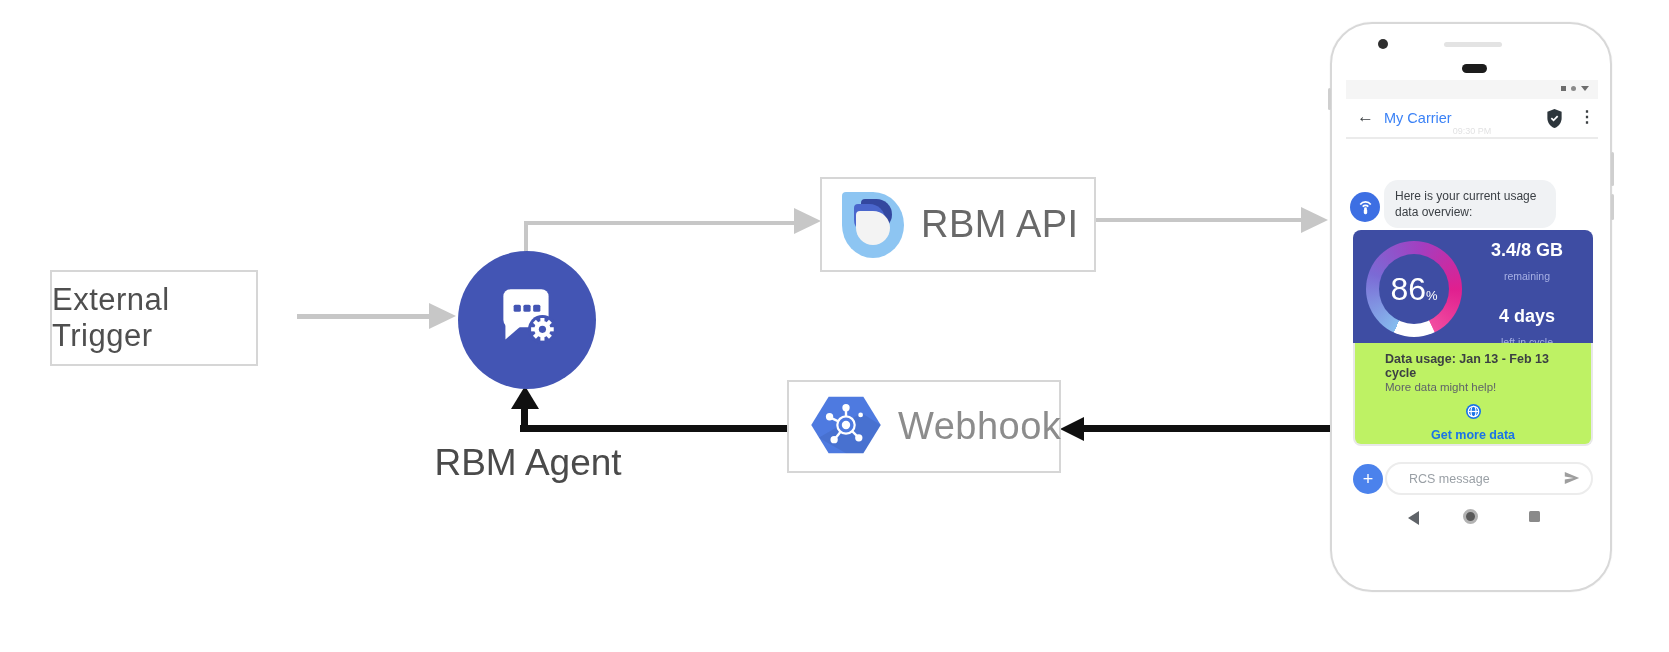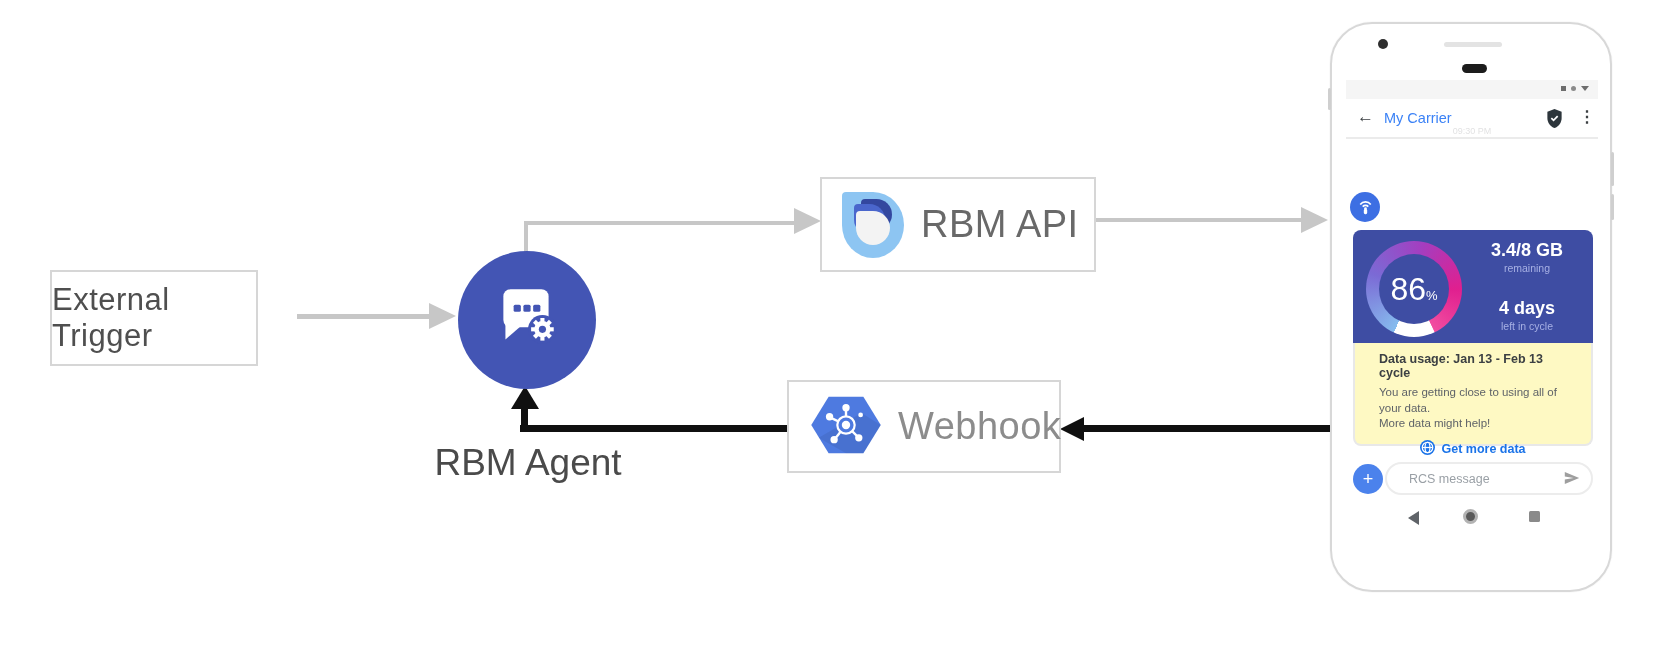--- a/index.html
+++ b/index.html
@@ -76,29 +76,29 @@
   #hero-card { position:absolute; left:7px; top:150px; width:240px; height:113px; background:#3e4da3; border-radius:8px 8px 0 0; }
   #donut { position:absolute; left:13px; top:11px; width:96px; height:96px; border-radius:50%;
            background:conic-gradient(from 205deg, #86bcee 0deg, #7b6ad5 85deg, #a43ec0 165deg, #e01f8f 245deg, #f14da0 309deg, #ffffff 310deg 360deg); }
   #donut::after { content:""; position:absolute; left:13px; top:13px; width:70px; height:70px; border-radius:50%; background:#3e4da3; }
   #donut-text { position:absolute; left:0; top:0; width:96px; height:96px; display:flex; align-items:center; justify-content:center;
                 color:#fff; z-index:2; }
   #donut-text .pct { font-size:32px; font-weight:400; }
   #donut-text .pct-unit { font-size:13px; margin-top:12px; }
   #hero-stats { position:absolute; left:112px; top:10px; width:124px; text-align:center; color:#fff; }
   .stat-big { font-size:18px; font-weight:700; }
-  .stat-sub { font-size:10.5px; color:#a7b0e4; margin-top:1px; }
+  .stat-sub { font-size:10.5px; color:#a7b0e4; margin-top:9px; }
   .stat-gap { margin-top:24px; }
 
-  #card-body { position:absolute; left:7px; top:263px; width:240px; height:103px; background:#fef9c3;
-               border:2px solid #e8e8e8; border-top:none; border-radius:0 0 8px 8px; padding:9px 24px 0; }
+  #card-body { position:absolute; left:7px; top:263px; width:240px; height:103px; background:#bef264;
+               border:2px solid #e8e8e8; border-top:none; border-radius:0 0 8px 8px; padding:9px 30px 0; }
   #card-title { font-size:12.5px; font-weight:700; color:#3c4043; }
   .card-line { font-size:11.5px; line-height:15.5px; color:#5f6368; }
   #card-body .first { margin-top:5px; }
-  #card-action { display:flex; align-items:center; justify-content:center; gap:6px; margin-top:8px; cursor:pointer; }
+  #card-action { display:flex; align-items:center; justify-content:center; gap:6px; margin-top:8px; cursor:pointer;flex-direction:column; }
   #card-action span { font-size:12.5px; font-weight:600; color:#1a73e8; }
 
   #plus-btn { position:absolute; left:7px; top:384px; width:30px; height:30px; border-radius:50%; background:#4b82ec;
               color:#fff; font-size:18px; display:flex; align-items:center; justify-content:center; }
   #compose-pill { position:absolute; left:39px; top:382px; width:208px; height:33px; border:2px solid #ececec; border-radius:17px; background:#fff; }
   #compose-input { position:absolute; left:14px; top:2px; width:150px; height:26px; border:none; outline:none; font-size:12.5px;
                    font-family:"Liberation Sans", sans-serif; color:#5f6368; background:transparent;margin-left:8px; }
   #compose-input::placeholder { color:#9aa0a6; }
   #send-wrap { position:absolute; right:10px; top:6px; }
 
@@ -227,38 +227,41 @@
         <span>
           <svg width="21" height="21" viewBox="0 0 30 30">
             <path d="M7.5 13.5 A 9.5 9.5 0 0 1 22.5 13.5" stroke="#ffffff" stroke-width="2.4" fill="none"></path>
             <path d="M11 16.5 A 5.5 5.5 0 0 1 19 16.5" stroke="#ffffff" stroke-width="2.4" fill="none"></path>
             <circle cx="15" cy="19.5" r="2" fill="#ffffff"></circle>
             <rect x="12.6" y="20" width="4.8" height="7.5" rx="2" fill="#ffffff"></rect>
           </svg>
         </span>
       </div>
 
+      <div id="bubble">
+        <div>Here is your current usage</div>
+        <div>data overview:</div>
+      </div>
 
       <div id="hero-card">
         <div id="donut"></div>
         <div id="donut-text" style="left:13px; top:11px;">
           <span class="pct">86</span>
             <span class="pct-unit">%</span>
         </div>
         <div id="hero-stats">
           <div class="stat-big">3.4/8 GB</div>
           <div class="stat-sub">remaining</div>
           <div class="stat-big stat-gap">4 days</div>
           <div class="stat-sub">left in cycle</div>
         </div>
       </div>
 
       <div id="card-body">
         <div id="card-title">Data usage: Jan 13 - Feb 13 cycle</div>
-        <div class="card-line first">You are getting close to using all of your data.</div>
         <div class="card-line">More data might help!</div>
         <div id="card-action">
           <span>
             <svg width="15" height="15" viewBox="0 0 16 16">
               <circle cx="8" cy="8" r="8" fill="#1a73e8"></circle>
               <circle cx="8" cy="8" r="5.6" fill="none" stroke="#ffffff" stroke-width="1.3"></circle>
               <ellipse cx="8" cy="8" rx="2.6" ry="5.6" fill="none" stroke="#ffffff" stroke-width="1.3"></ellipse>
               <line x1="2.4" y1="8" x2="13.6" y2="8" stroke="#ffffff" stroke-width="1.3"></line>
             </svg>
           </span>

